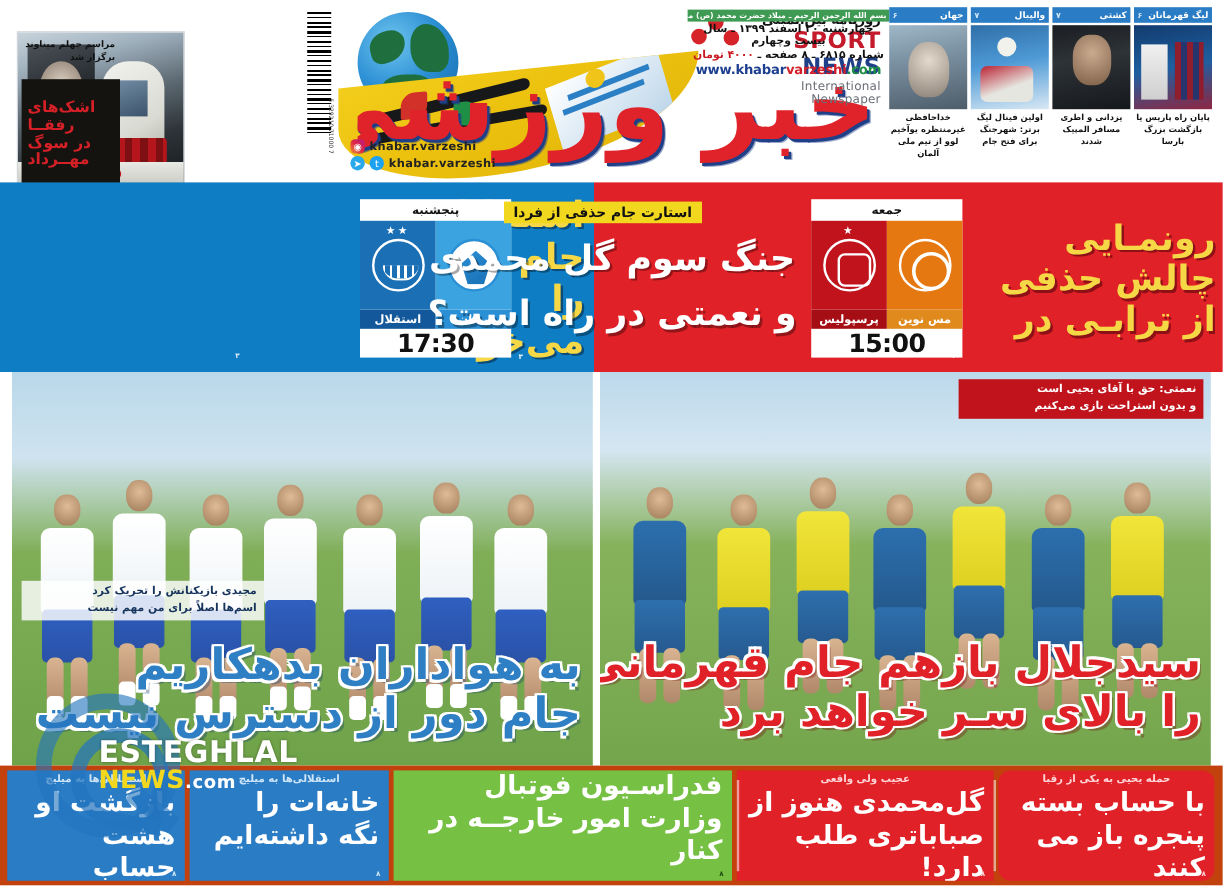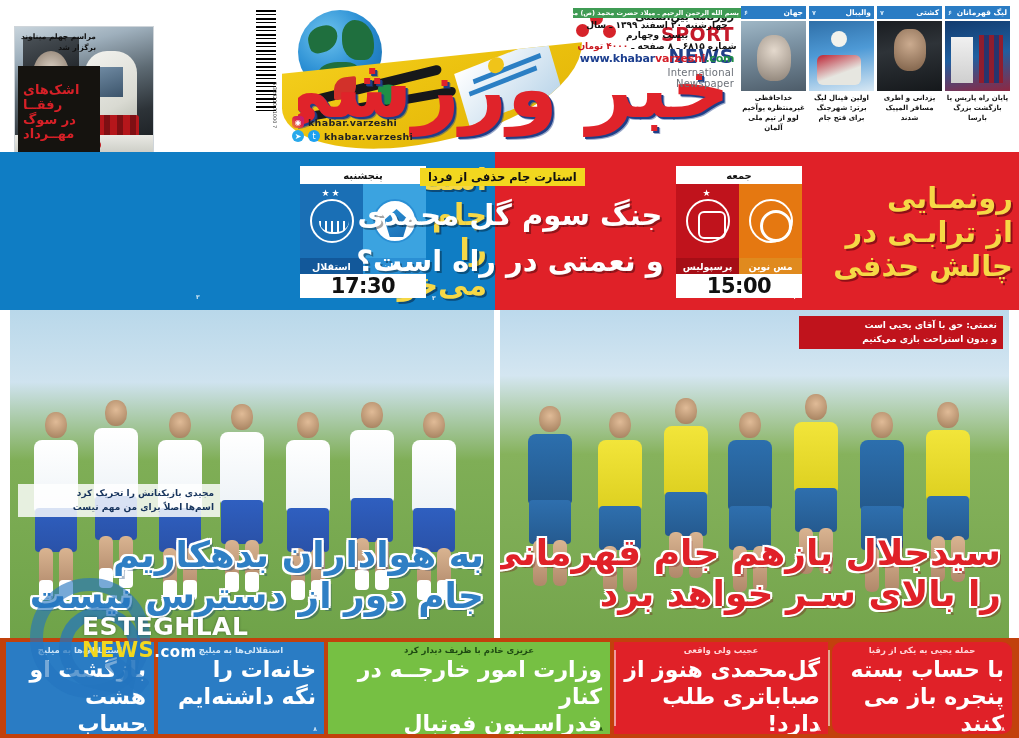--- a/index.html
+++ b/index.html
@@ -444,22 +444,22 @@
         <div>استقلال</div>
         <div>جام حذفی را</div>
         <div>می‌خواهد</div>
       </div>
       <span class="pgnum" style="left:196px;bottom:10px;">۳</span>
     </div>
 
     <div class="bs-red">
       <div class="tarabi-text">
         <div>رونمـایی</div>
+        <div>چالش حذفی</div>
         <div>از ترابـی در</div>
-        <div>چالش حذفی</div>
       </div>
       <span class="pgnum" style="right:222px;bottom:10px;">۲</span>
     </div>
 
     <div class="matchbox left">
       <div class="mb-day">پنجشنبه</div>
       <div class="mb-teams">
         <div class="mb-team" style="background:#3ba3e0;">
           <div class="crest peykan"></div>
         </div>
@@ -653,24 +653,23 @@
     <div class="bcell b2">
       <div class="bk">استقلالی‌ها به میلیچ</div>
       <div class="bt">
         <div>خانه‌ات را</div>
         <div>نگه داشته‌ایم</div>
       </div>
       <span class="bpg">۸</span>
     </div>
 
     <div class="bcell b3">
-      <div class="bk">عزیزی خادم با ظریف دیدار کرد</div>
       <div class="bt">
+        <div>فدراسـیون فوتبال</div>
         <div>وزارت امور خارجــه در کنار</div>
-        <div>فدراسـیون فوتبال</div>
       </div>
       <span class="bpg">۸</span>
     </div>
 
     <div class="bcell b4">
       <div class="bk">عجیب ولی واقعی</div>
       <div class="bt">
         <div>گل‌محمدی هنوز از</div>
         <div>صباباتری طلب دارد!</div>
       </div>

